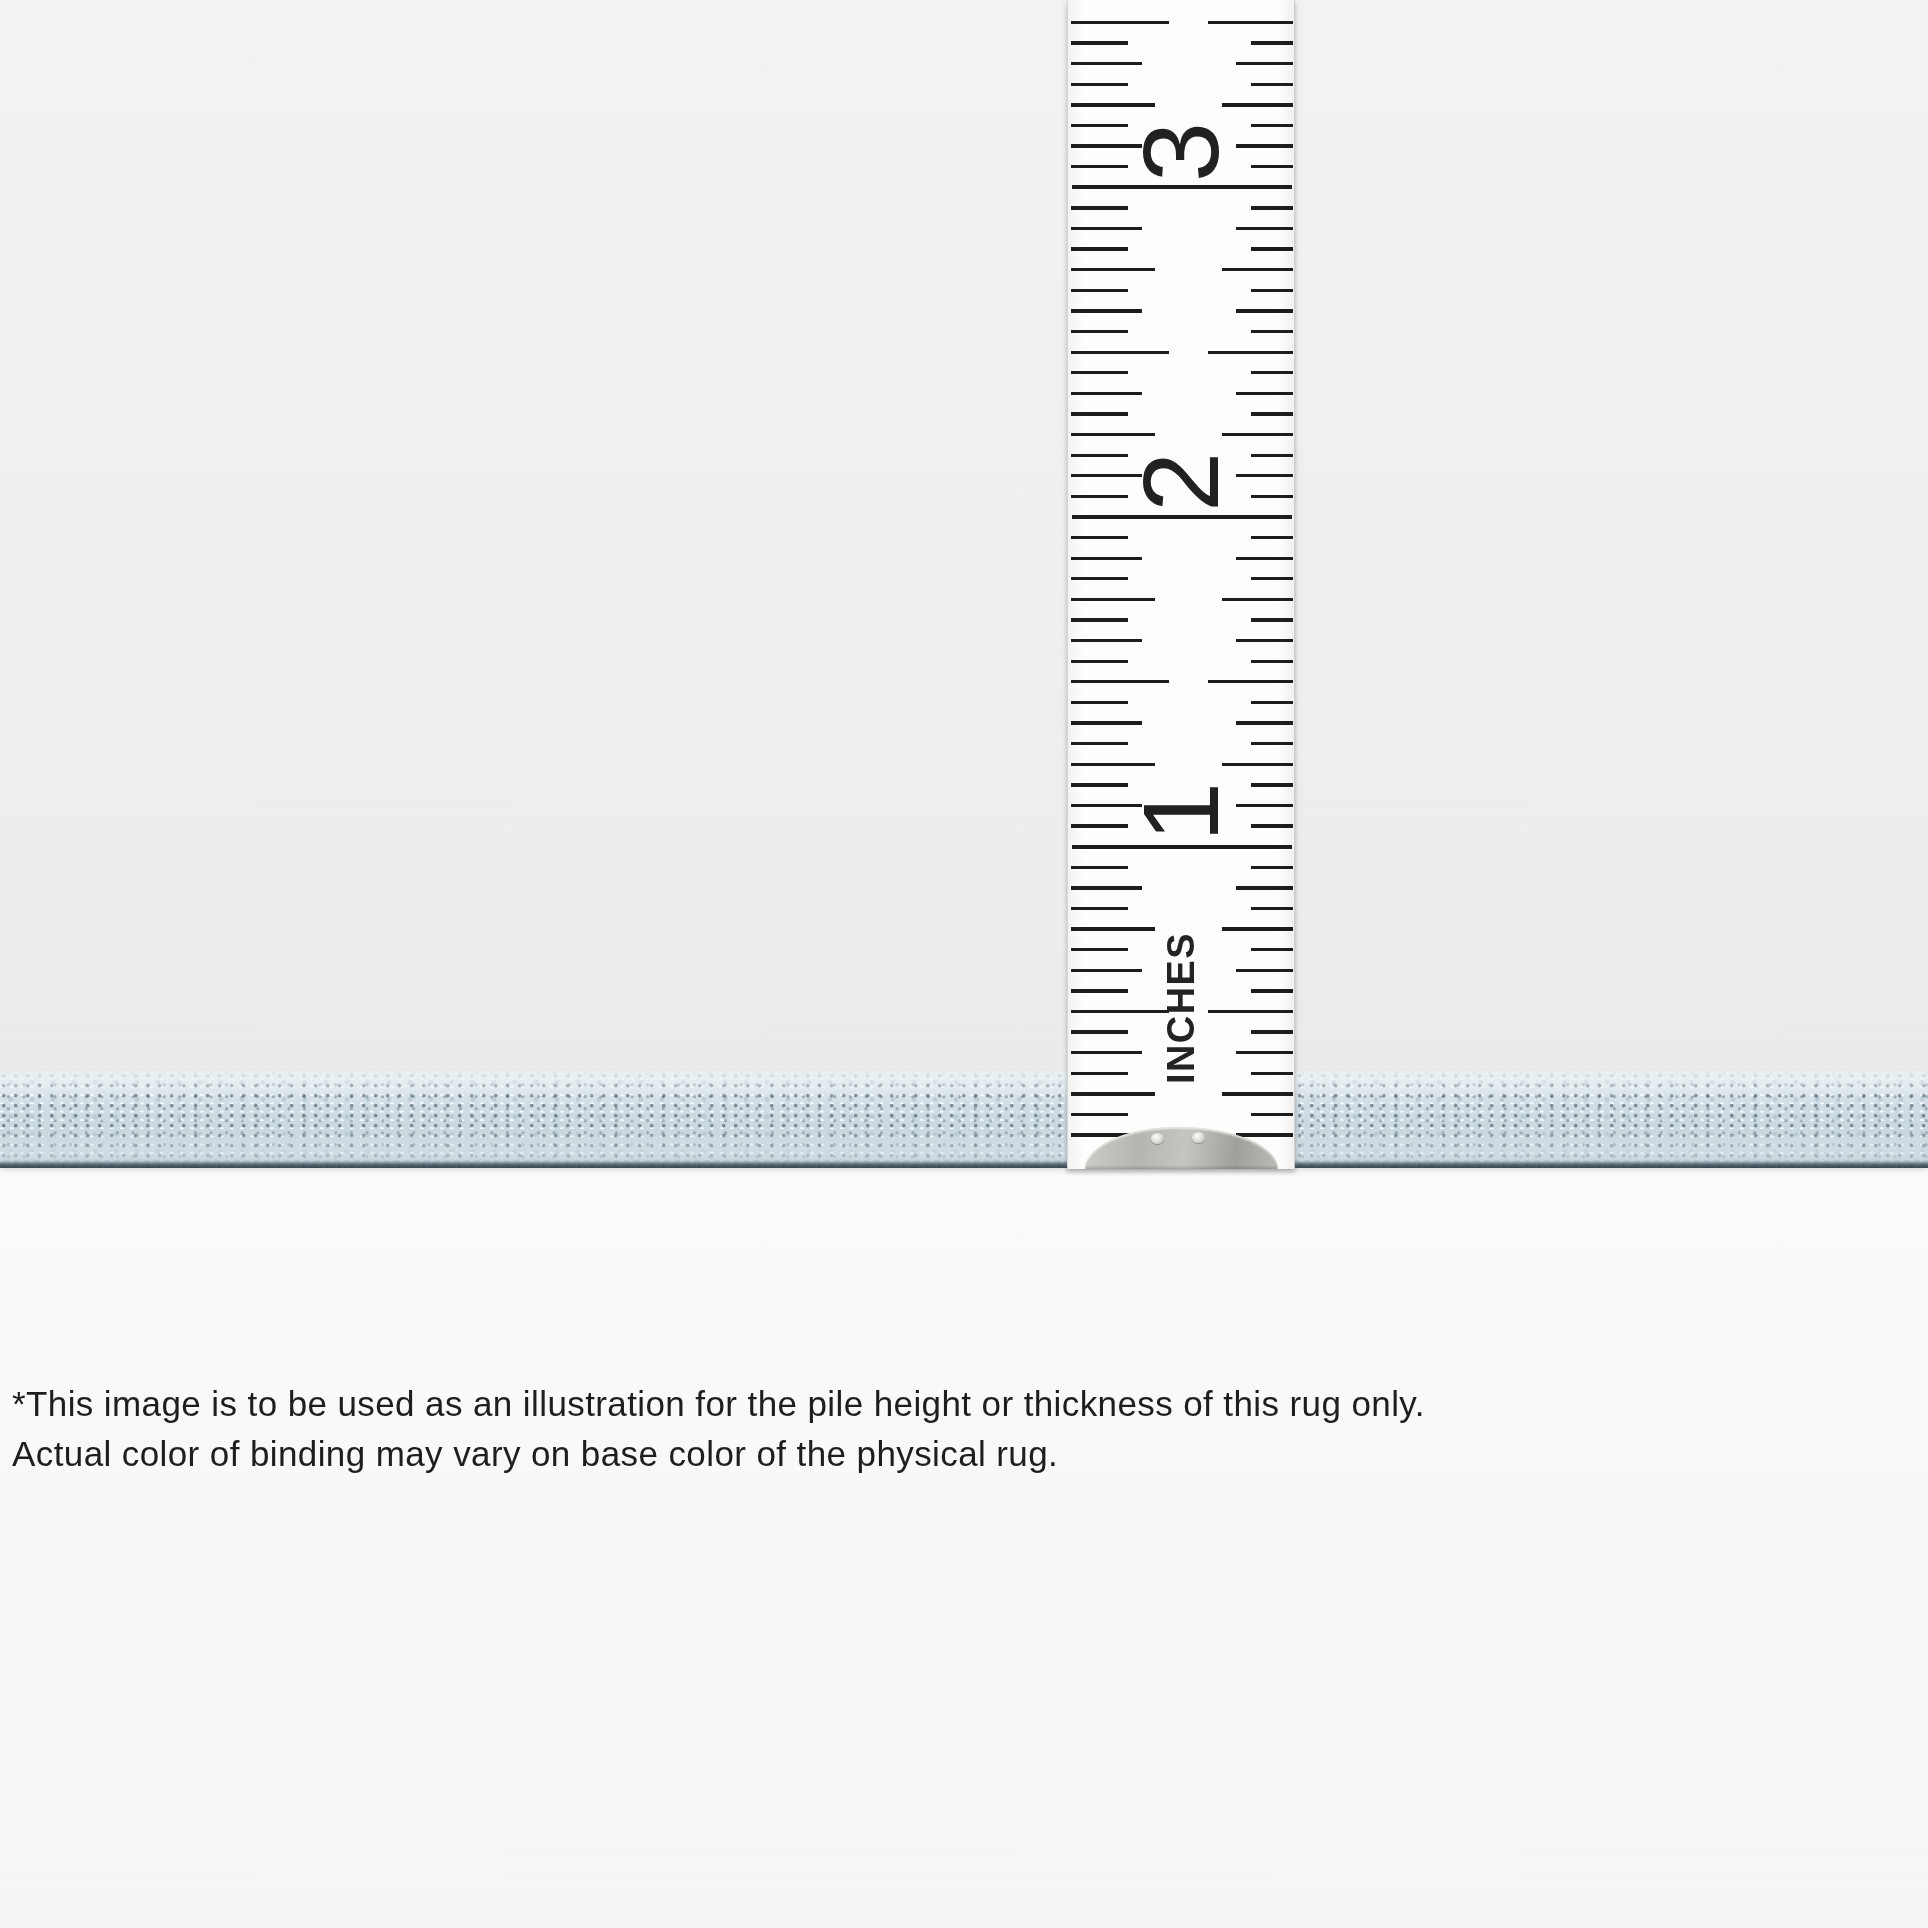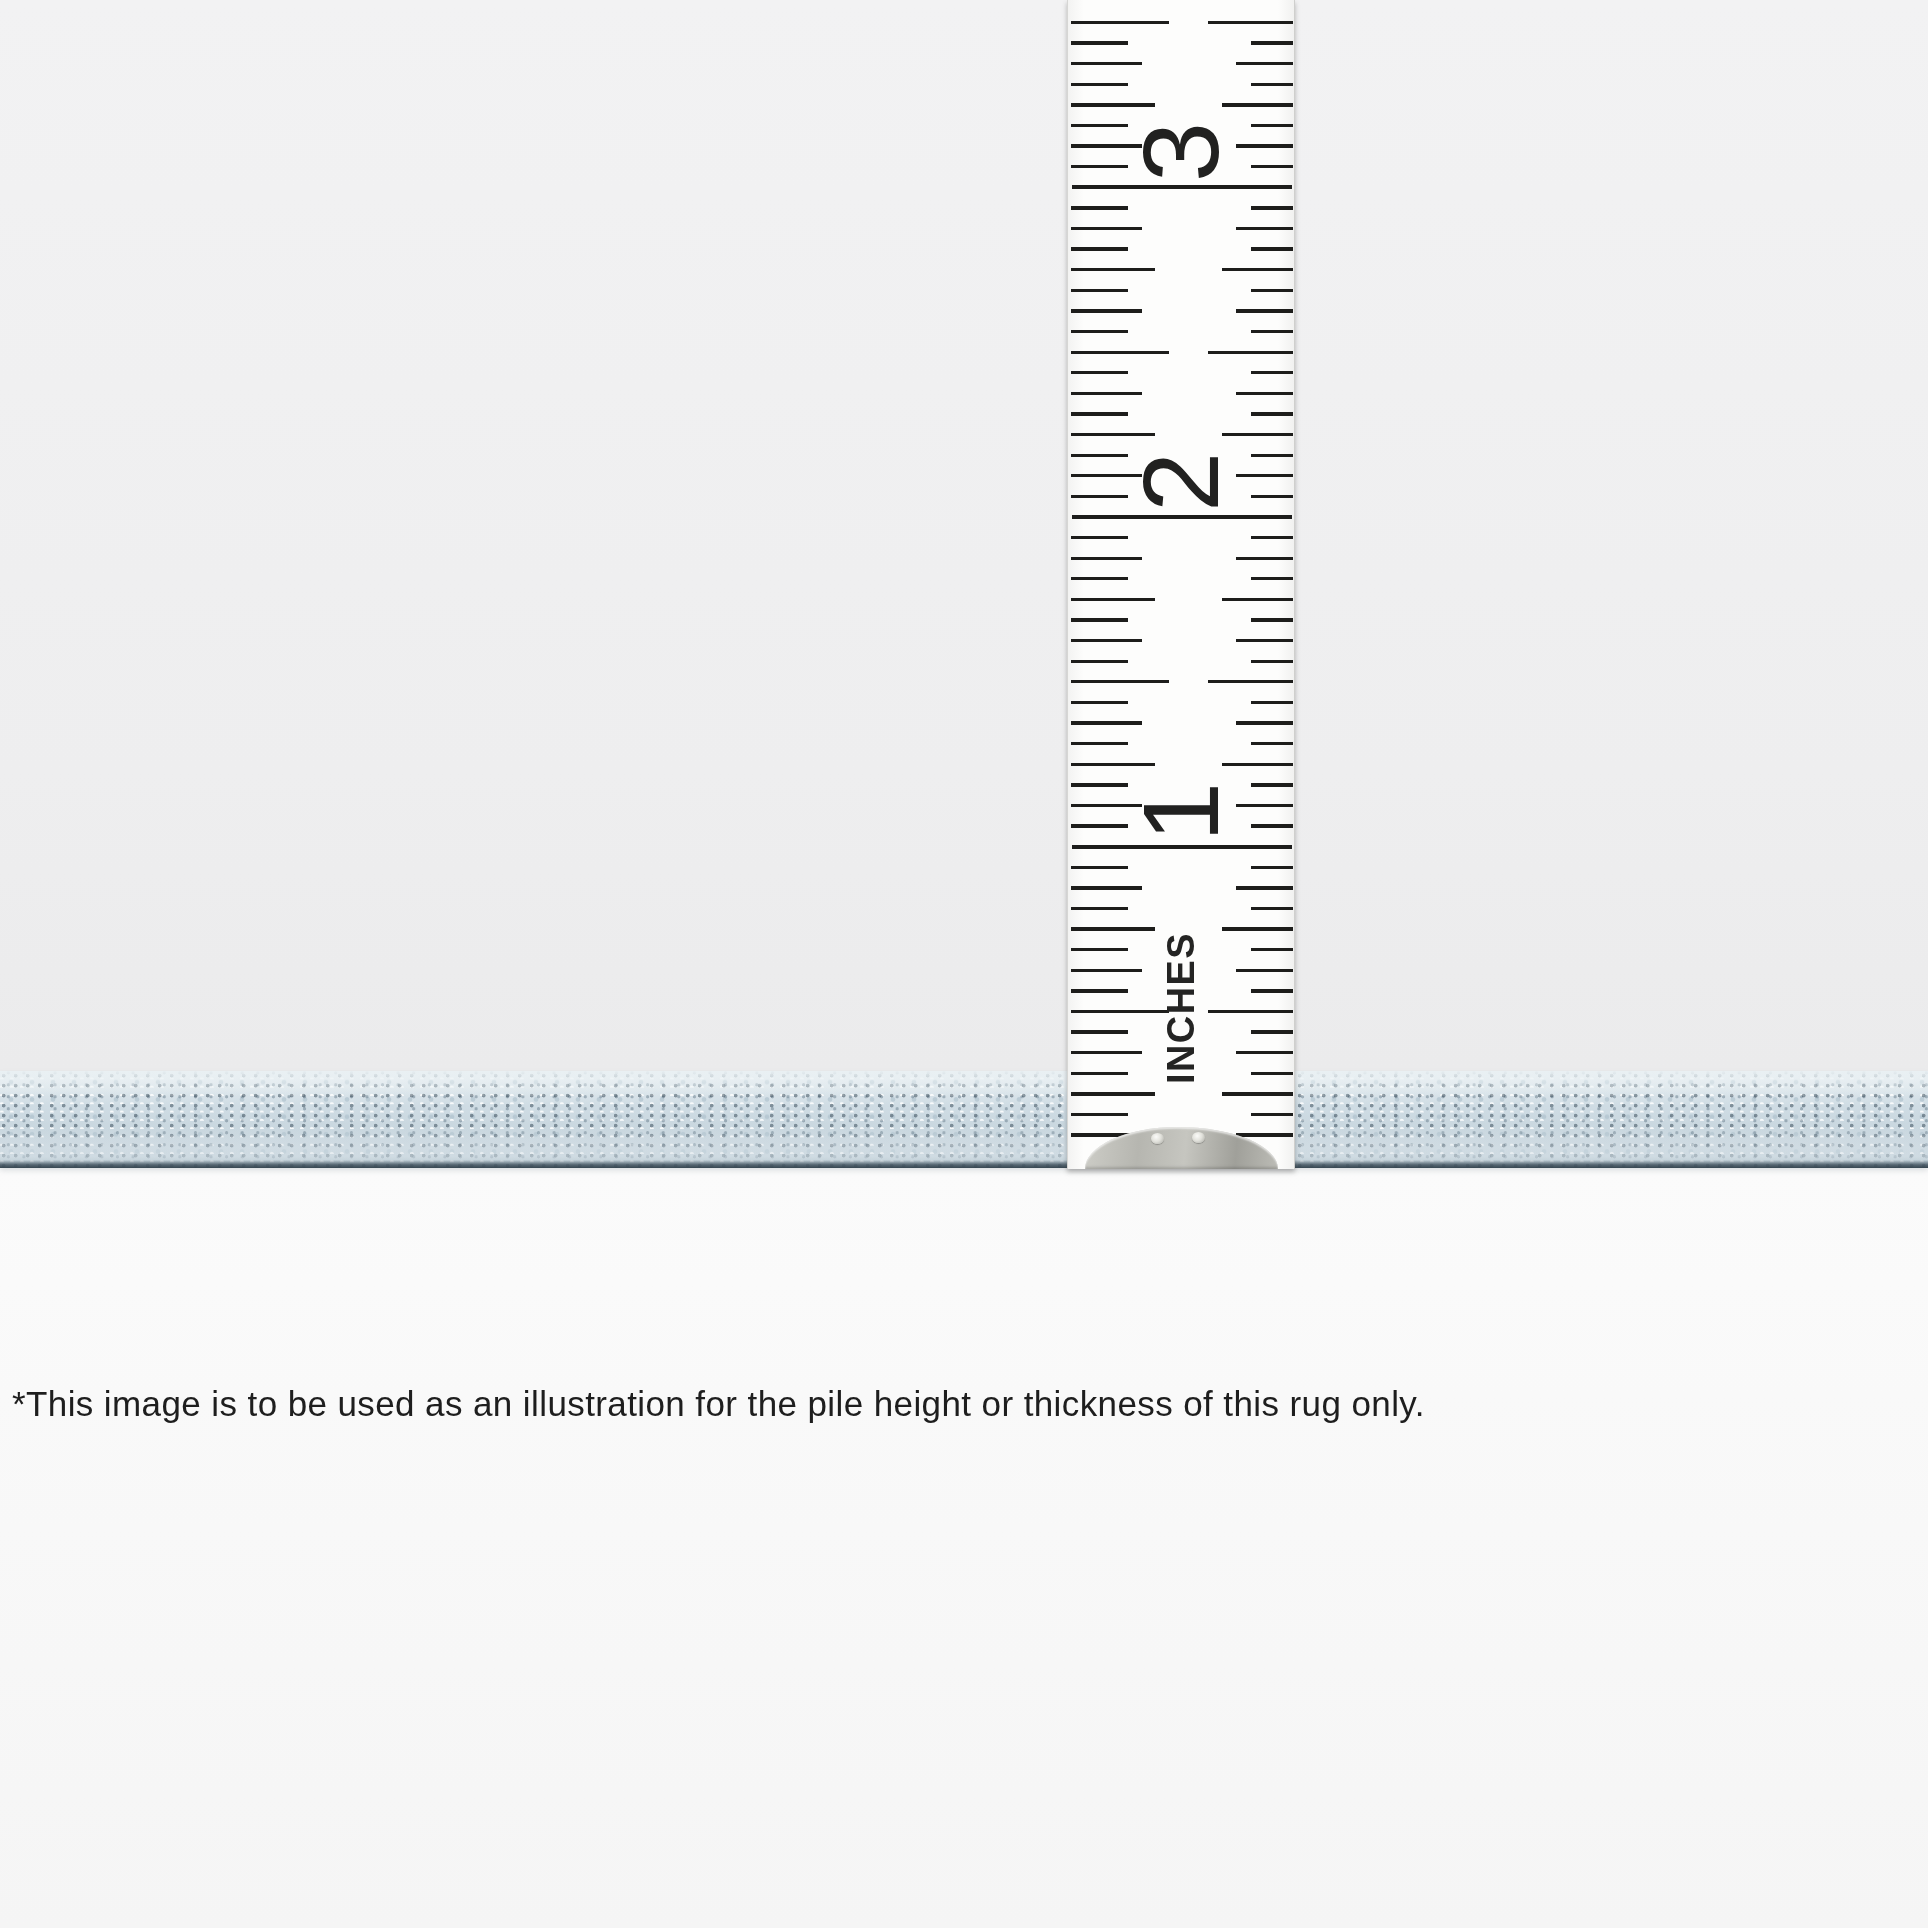--- a/index.html
+++ b/index.html
@@ -248,16 +248,17 @@
     <div class="ruler-unit">INCHES</div>
 
     <div class="metal-tip">
       <div class="rivet r1"></div>
       <div class="rivet r2"></div>
     </div>
   </div>
 
   <div class="disclaimer">
     <div>*This image is to be used as an illustration for the pile height or thickness of this rug only.</div>
+    <div>Actual color of binding may vary on base color of the physical rug.</div>
   </div>
 
 </div>
 
 
 </body></html>

